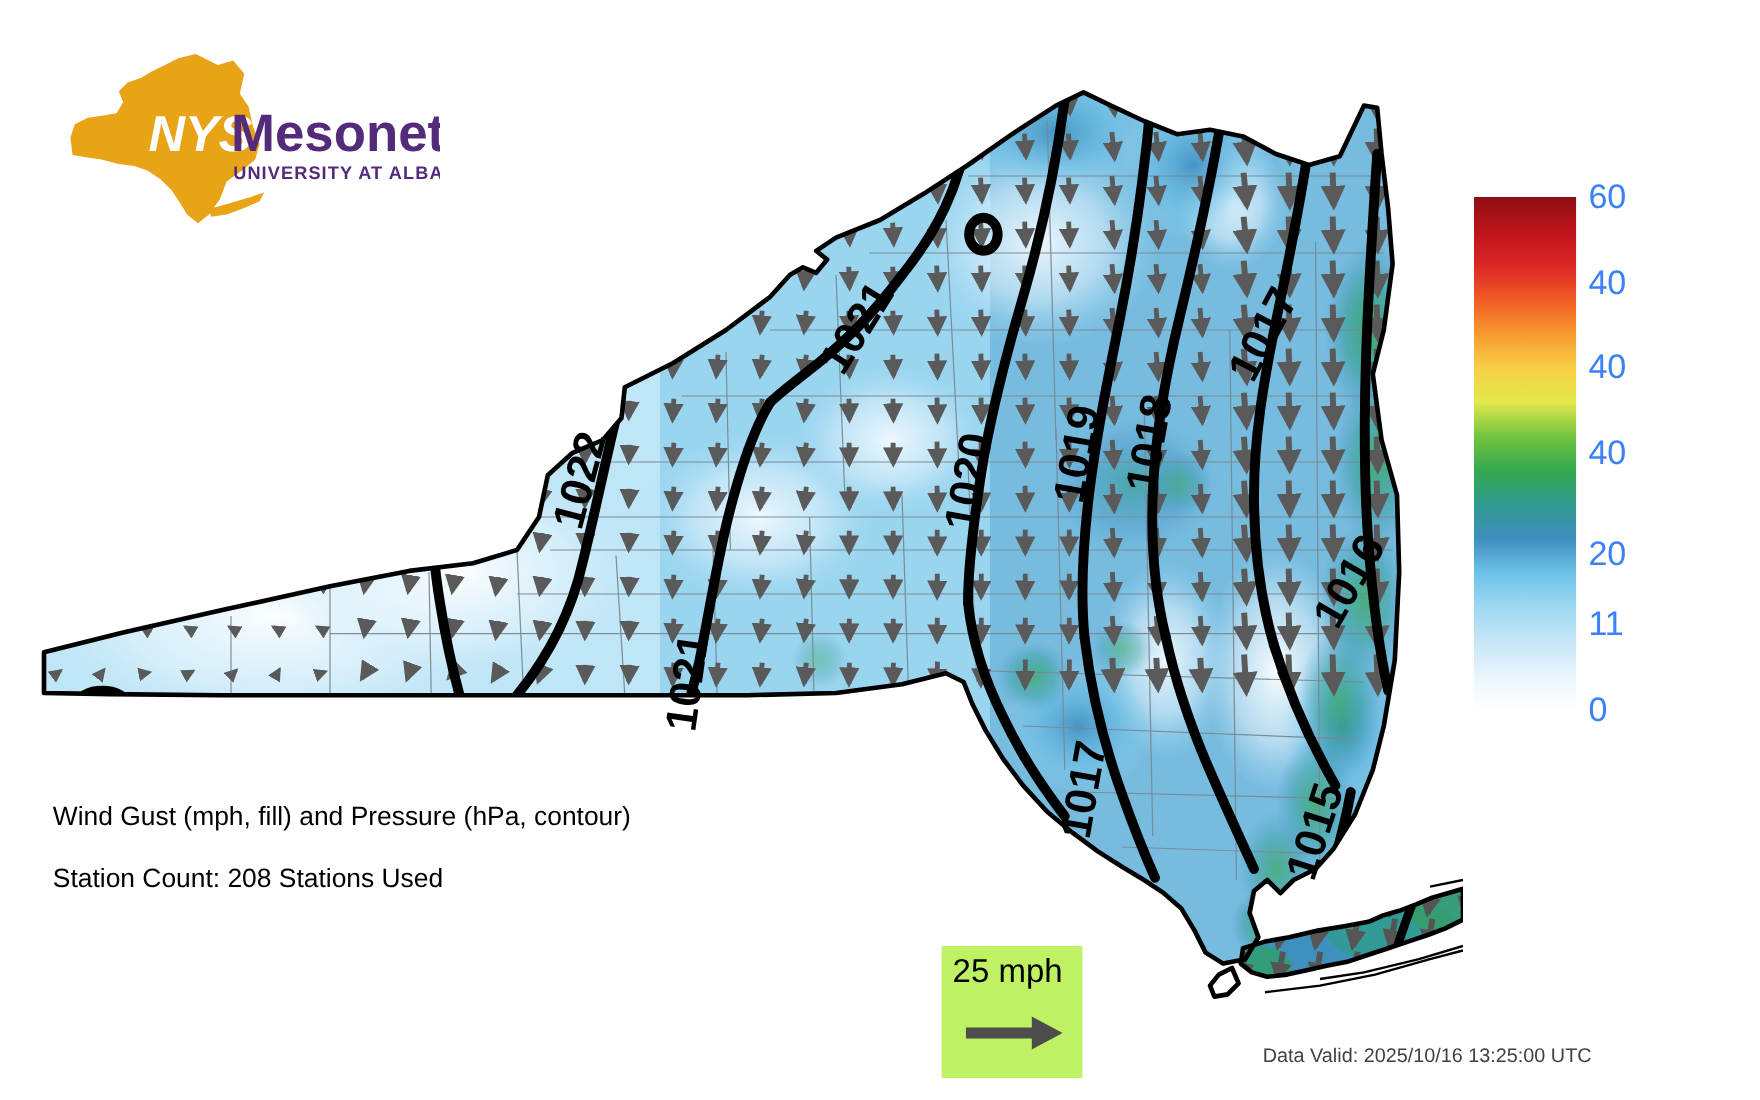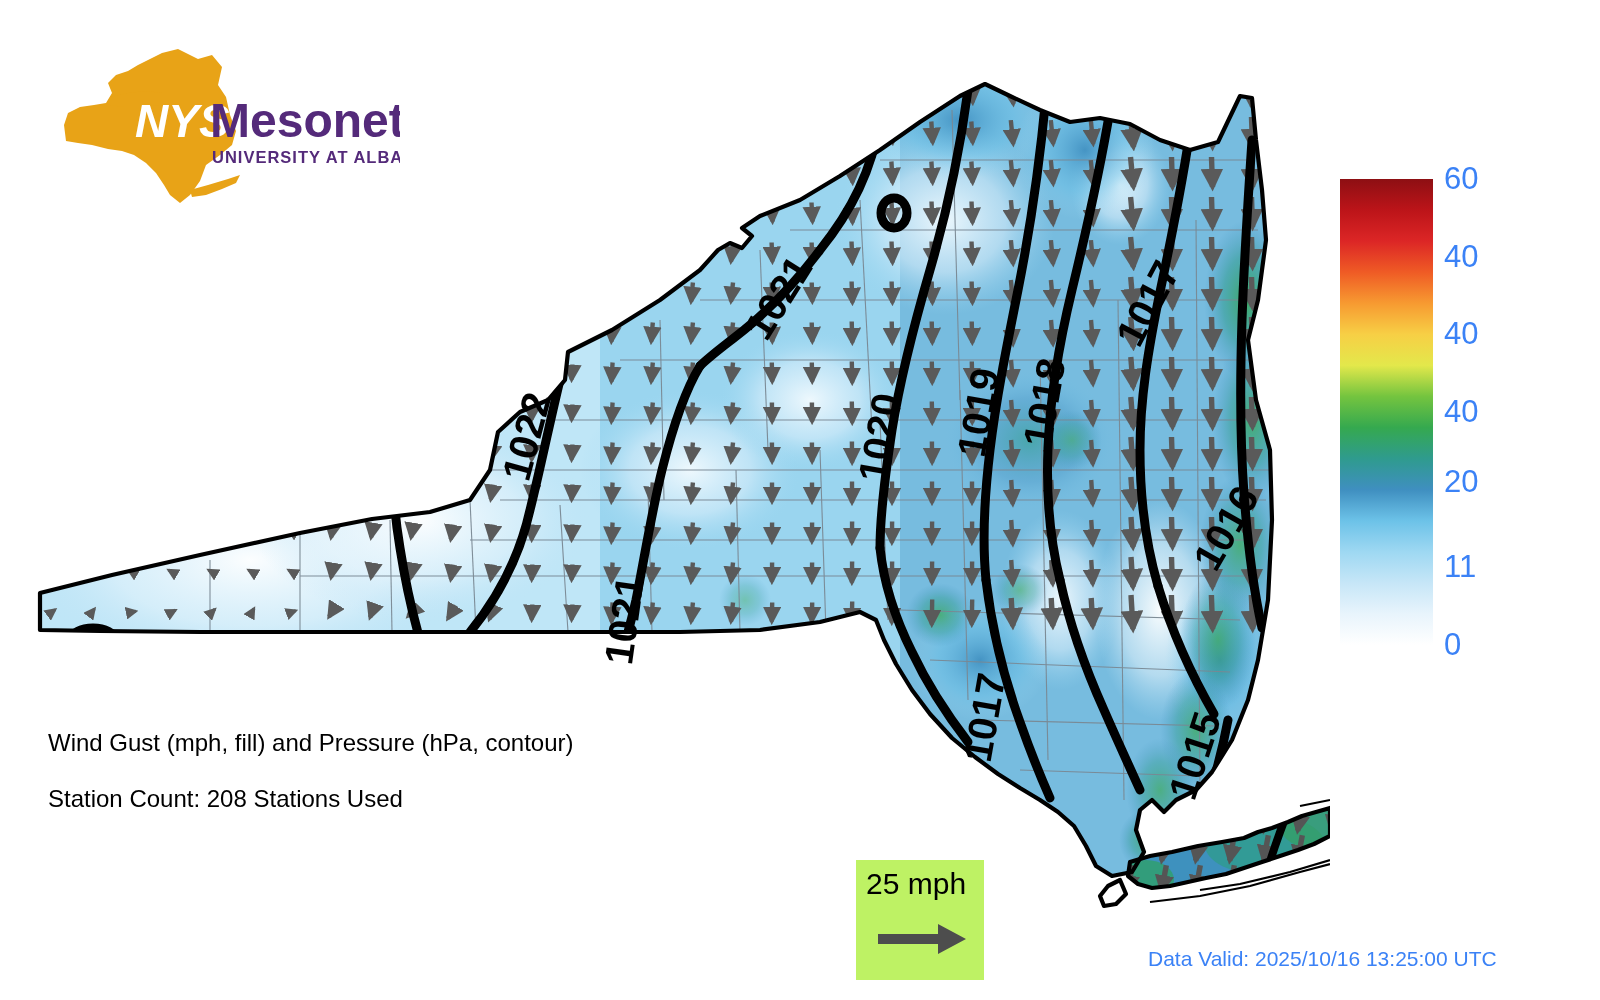--- a/index.html
+++ b/index.html
@@ -45,21 +45,21 @@
   #windkey-label{
     position:absolute;left:10px;top:4px;
     font-size:30px;line-height:40px;color:#000;
     font-family:"Liberation Sans", sans-serif;white-space:nowrap;
   }
   #windkey-arrow{position:absolute;left:22px;top:62px;width:90px;height:34px;}
 
   
   #datavalid{
     position:absolute;left:1148px;top:946px;
-    font-size:21px;line-height:26px;color:#3b82f6;
+    font-size:18px;line-height:26px;color:#404040;
     font-family:"Liberation Sans", sans-serif;white-space:nowrap;
   }
 </style>
 </head>
 <body>
 
 <div id="stage">
 
   <div id="logo">
     <svg viewBox="0 0 350 160" width="350" height="160">
@@ -775,21 +775,21 @@
             <stop offset="93.33%" stop-color="#bc1419"></stop>
             <stop offset="100.00%" stop-color="#8d0f13"></stop>
           </linearGradient>
         </defs>
       <rect x="0" y="0" width="93" height="466" fill="url(#cbLin)"></rect>
     </svg>
   </div>
   <div id="cb-ticks">
       <div class="cb-tick" style="top: 469px;">0</div>
       <div class="cb-tick" style="top: 391.333px;">11</div>
-      <div class="cb-tick" style="top: 306px;">20</div>
+      <div class="cb-tick" style="top: 328px;">20</div>
       <div class="cb-tick" style="top: 236px;">40</div>
       <div class="cb-tick" style="top: 158.333px;">40</div>
       <div class="cb-tick" style="top: 80.6667px;">40</div>
       <div class="cb-tick" style="top: 3px;">60</div>
     </div>
 
   <div id="caption">
     <div class="cap-line">Wind Gust (mph, fill) and Pressure (hPa, contour)</div>
     <div class="cap-line">Station Count: 208 Stations Used</div>
   </div>

